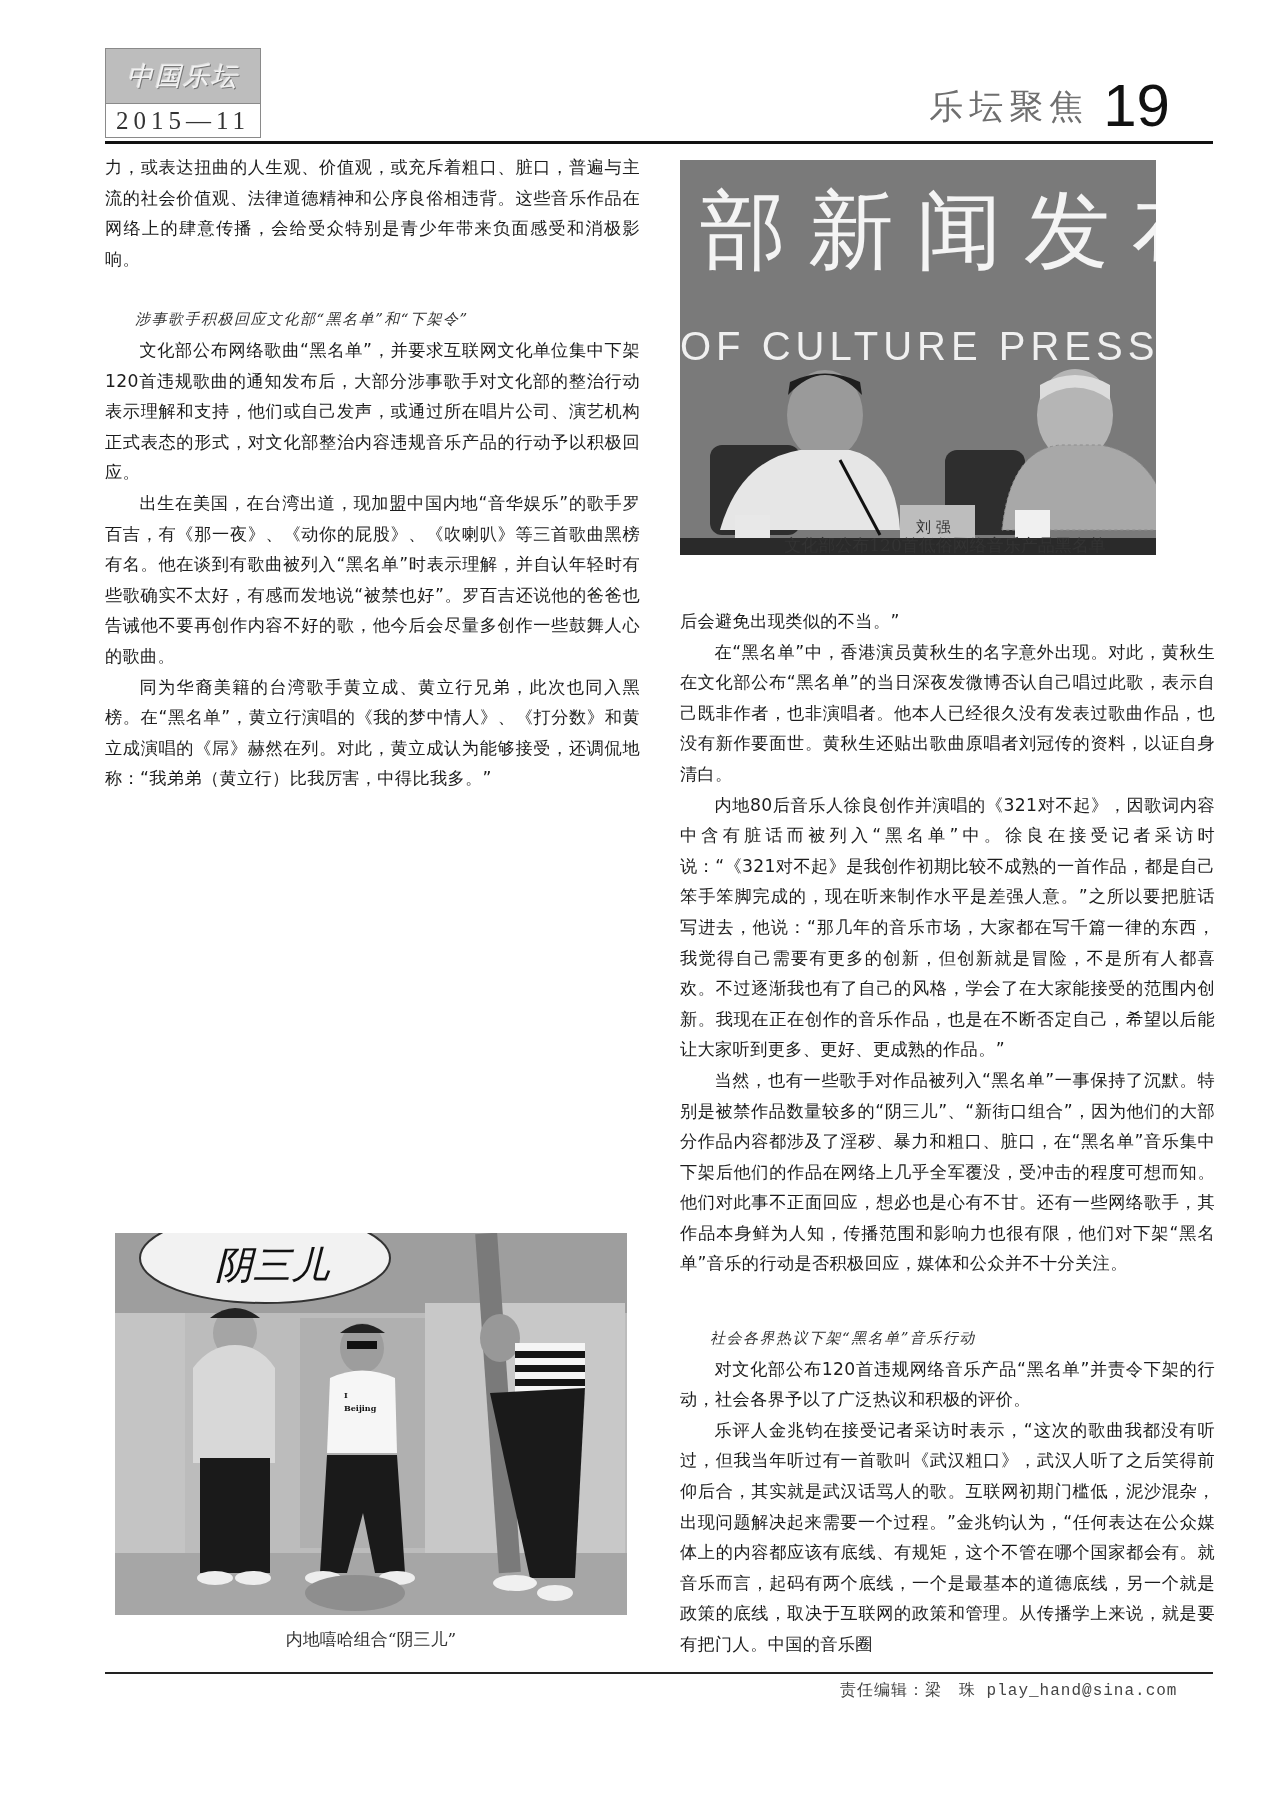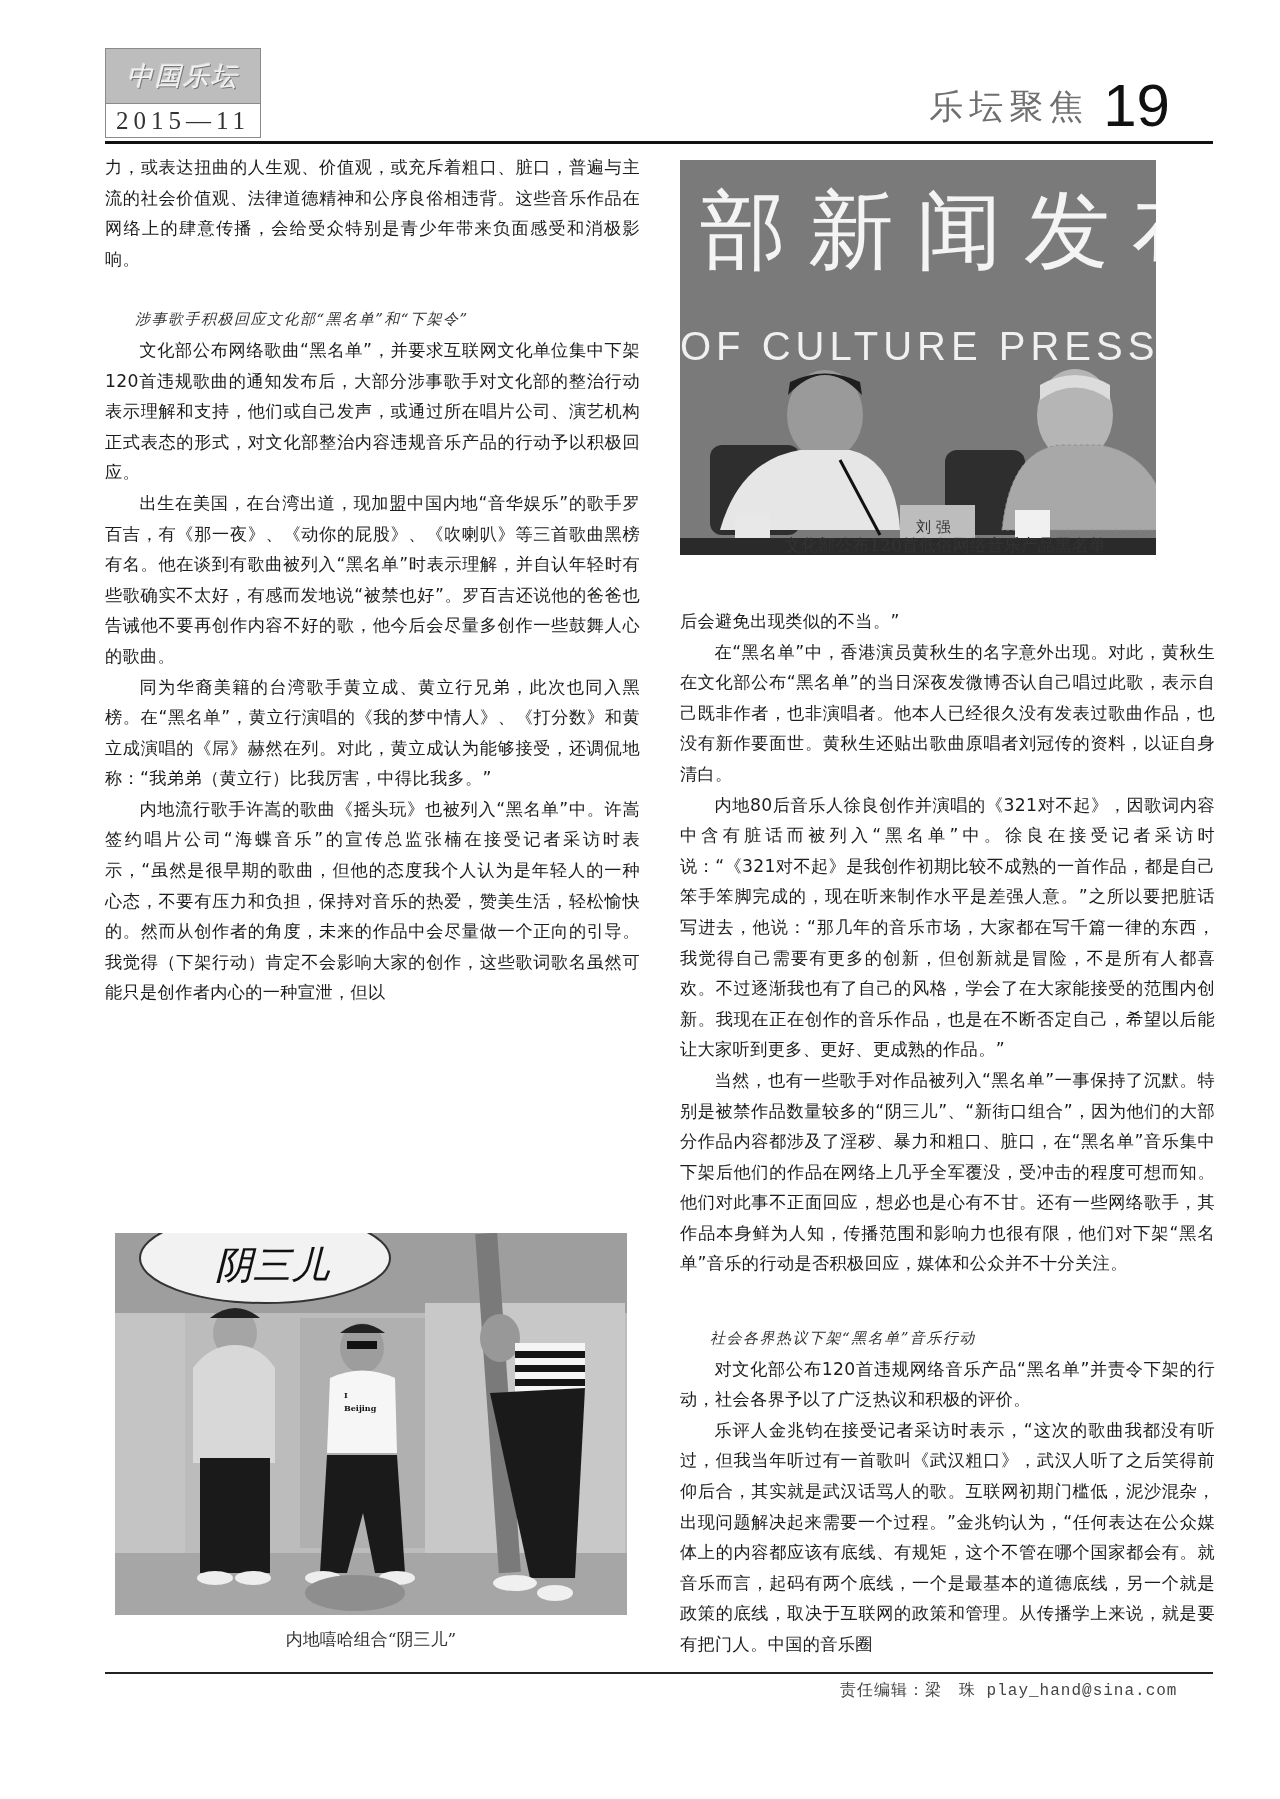--- a/index.html
+++ b/index.html
@@ -36,21 +36,20 @@
 </div>
 <div class="rule-top"></div>
 
 <div class="col col-left-a">
   <p class="noindent">力，或表达扭曲的人生观、价值观，或充斥着粗口、脏口，普遍与主流的社会价值观、法律道德精神和公序良俗相违背。这些音乐作品在网络上的肆意传播，会给受众特别是青少年带来负面感受和消极影响。</p>
   <p style="height:30px"></p>
   <p class="subhead">涉事歌手积极回应文化部“黑名单”和“下架令”</p>
   <p>文化部公布网络歌曲“黑名单”，并要求互联网文化单位集中下架120首违规歌曲的通知发布后，大部分涉事歌手对文化部的整治行动表示理解和支持，他们或自己发声，或通过所在唱片公司、演艺机构正式表态的形式，对文化部整治内容违规音乐产品的行动予以积极回应。</p>
   <p>出生在美国，在台湾出道，现加盟中国内地“音华娱乐”的歌手罗百吉，有《那一夜》、《动你的屁股》、《吹喇叭》等三首歌曲黑榜有名。他在谈到有歌曲被列入“黑名单”时表示理解，并自认年轻时有些歌确实不太好，有感而发地说“被禁也好”。罗百吉还说他的爸爸也告诫他不要再创作内容不好的歌，他今后会尽量多创作一些鼓舞人心的歌曲。</p>
   <p>同为华裔美籍的台湾歌手黄立成、黄立行兄弟，此次也同入黑榜。在“黑名单”，黄立行演唱的《我的梦中情人》、《打分数》和黄立成演唱的《屌》赫然在列。对此，黄立成认为能够接受，还调侃地称：“我弟弟（黄立行）比我厉害，中得比我多。”</p>
-  <p>内地流行歌手许嵩的歌曲《摇头玩》也被列入“黑名单”中。许嵩签约唱片公司“海蝶音乐”的宣传总监张楠在接受记者采访时表示，“虽然是很早期的歌曲，但他的态度我个人认为是年轻人的一种心态，不要有压力和负担，保持对音乐的热爱，赞美生活，轻松愉快的。然而从创作者的角度，未来的作品中会尽量做一个正向的引导。我觉得（下架行动）肯定不会影响大家的创作，这些歌词歌名虽然可能只是创作者内心的一种宣泄，但以</p>
 </div>
 
 <div class="photo" style="left:680px; top:160px; width:476px; height:395px; background:#7d7d7d;">
   <svg width="530" height="395" viewBox="0 0 530 395">
     <rect x="0" y="0" width="530" height="395" fill="#7a7a7a"></rect>
     <text x="20" y="100" font-family="DejaVu Sans, sans-serif" font-size="86" fill="#f4f4f4" letter-spacing="22">部新闻发布</text>
     <text x="0" y="200" font-family="Liberation Sans, sans-serif" font-size="40" fill="#f0f0f0" letter-spacing="5">OF CULTURE PRESS CONFE</text>
 
     <rect x="30" y="285" width="90" height="90" rx="12" fill="#2e2e2e"></rect>
     <rect x="265" y="290" width="80" height="85" rx="12" fill="#2e2e2e"></rect>

